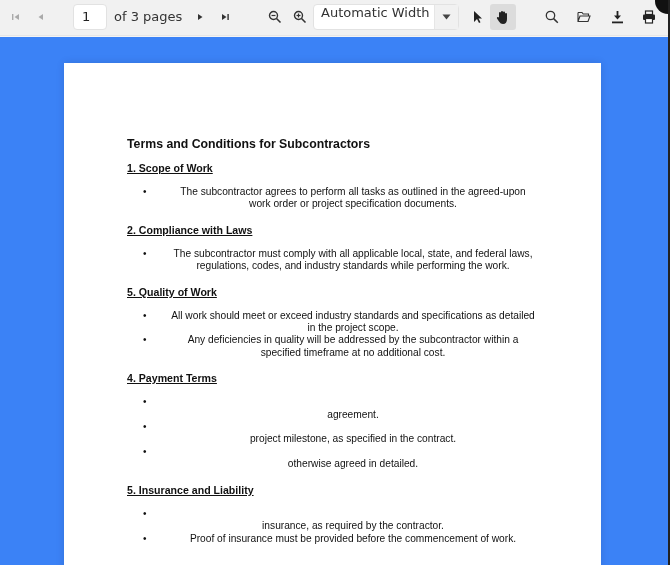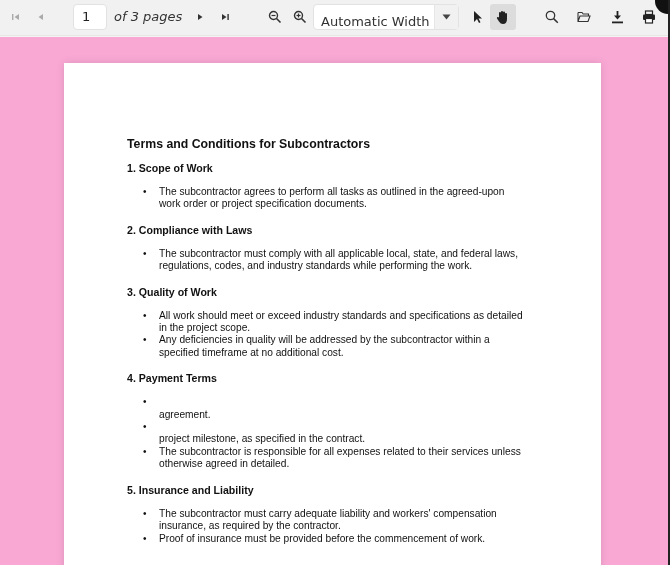--- a/index.html
+++ b/index.html
@@ -2,33 +2,33 @@
 <html><head>
 <meta charset="utf-8">
 <style>
   * { box-sizing: border-box; margin: 0; padding: 0; }
   html, body { width: 670px; height: 565px; overflow: hidden; background: #f4f4f4; font-family: "DejaVu Sans", sans-serif; }
   .viewer { position: relative; width: 670px; height: 565px; background: #f4f4f4; overflow: hidden; }
   .toolbar { position: absolute; left: 0; top: 0; width: 670px; height: 36px; background: #f1f1f1; border-bottom: 1px solid #e6e6e6; display: flex; align-items: center; }
   .tb-btn { position: absolute; top: 6px; height: 22px; width: 22px; display: flex; align-items: center; justify-content: center; color: #444; cursor: pointer; }
   .tb-btn svg { display: block; }
   .page-input { position: absolute; left: 73px; top: 4px; width: 34px; height: 26px; background: #fff; border: 1px solid #e2e2e2; border-radius: 4px; font-size: 13px; color: #222; padding-left: 8px; line-height: 24px; font-family: "DejaVu Sans", sans-serif; }
-  .page-of { position: absolute; left: 114px; top: 9px; font-size: 13px; color: #333; font-style: italic; }
-  .zoom-select { position: absolute; left: 313px; top: 4px; width: 146px; height: 26px; background: #fff; border: 1px solid #e2e2e2; border-radius: 4px; display: flex; align-items: flex-end; }
+  .page-of { position: absolute; left: 114px; top: 9px; font-size: 13px; color: #333; }
+  .zoom-select { position: absolute; left: 313px; top: 4px; width: 146px; height: 26px; background: #fff; border: 1px solid #e2e2e2; border-radius: 4px; display: flex; align-items: flex-start; }
   .zoom-select .label { font-size: 13px; color: #333; padding-left: 7px; flex: 1; }
   .zoom-select .arrow { width: 24px; height: 24px; background: #f1f1f1; display: flex; align-items: center; justify-content: center; border-left: 1px solid #e6e6e6; }
   .hand-active { background: #dcdcdc; border-radius: 3px; width: 26px; height: 26px; top: 4px; }
   .close-dot { position: absolute; left: 655px; top: -12px; width: 26px; height: 26px; border-radius: 50%; background: #111; }
   .right-edge { position: absolute; left: 668px; top: 0; width: 2px; height: 565px; background: #222; }
-  .doc-area { position: absolute; left: 0; top: 37px; width: 668px; height: 528px; background: #f9a8d4; padding-left: 36px; }
+  .doc-area { position: absolute; left: 0; top: 37px; width: 668px; height: 528px; background: #3b82f6; padding-left: 36px; }
   .page { position: absolute; left: 64px; top: 26px; width: 537px; height: 520px; background: #fff; box-shadow: 0 0 8px rgba(0,0,0,0.12); overflow: hidden; }
   .content { position: absolute; left: 63px; top: 74px; width: 420px; font-family: "Liberation Sans", sans-serif; color: #111; }
   .doc-title { font-size: 12.3px; font-weight: bold; margin-bottom: 11px; }
-  .section-h { font-size: 10.6px; font-weight: bold; margin-bottom: 12px; }
-  ul.bullets { list-style: none; margin-left: 16px; margin-bottom: 13px; }
+  .section-h { font-size: 10.6px; font-weight: bold; margin-bottom: 12px; text-decoration: underline; }
+  ul.bullets { list-style: none; margin-left: 16px; margin-bottom: 13px; text-align: center; }
   ul.bullets li { position: relative; padding-left: 16px; font-size: 10.2px; line-height: 12.4px; }
   ul.bullets li::before { content: "•"; position: absolute; left: 0; top: 0; font-size: 10px; }
 </style>
 </head>
 <body>
 
 <div class="viewer">
 
   <div class="toolbar">
     <div class="tb-btn" style="left:5px;">
@@ -153,36 +153,36 @@
         <div class="section-h">1. Scope of Work</div>
         <ul class="bullets">
           <li><span>The subcontractor agrees to perform all tasks as outlined in the agreed-upon</span><br><span>work order or project specification documents.</span></li>
         </ul>
 
         <div class="section-h">2. Compliance with Laws</div>
         <ul class="bullets">
           <li><span>The subcontractor must comply with all applicable local, state, and federal laws,</span><br><span>regulations, codes, and industry standards while performing the work.</span></li>
         </ul>
 
-        <div class="section-h">3. Quality of Work</div>
+        <div class="section-h">5. Quality of Work</div>
         <ul class="bullets">
           <li><span>All work should meet or exceed industry standards and specifications as detailed</span><br><span>in the project scope.</span></li>
           <li><span>Any deficiencies in quality will be addressed by the subcontractor within a</span><br><span>specified timeframe at no additional cost.</span></li>
         </ul>
 
         <div class="section-h">4. Payment Terms</div>
         <ul class="bullets">
           <li><br><span>agreement.</span></li>
           <li><br><span>project milestone, as specified in the contract.</span></li>
-          <li><span>The subcontractor is responsible for all expenses related to their services unless</span><br><span>otherwise agreed in detailed.</span></li>
+          <li><br><span>otherwise agreed in detailed.</span></li>
         </ul>
 
         <div class="section-h">5. Insurance and Liability</div>
         <ul class="bullets">
-          <li><span>The subcontractor must carry adequate liability and workers' compensation</span><br><span>insurance, as required by the contractor.</span></li>
+          <li><br><span>insurance, as required by the contractor.</span></li>
           <li><span>Proof of insurance must be provided before the commencement of work.</span></li>
         </ul>
       </div>
     </div>
   </div>
 
   <div class="close-dot"></div>
   <div class="right-edge"></div>
 </div>
 

